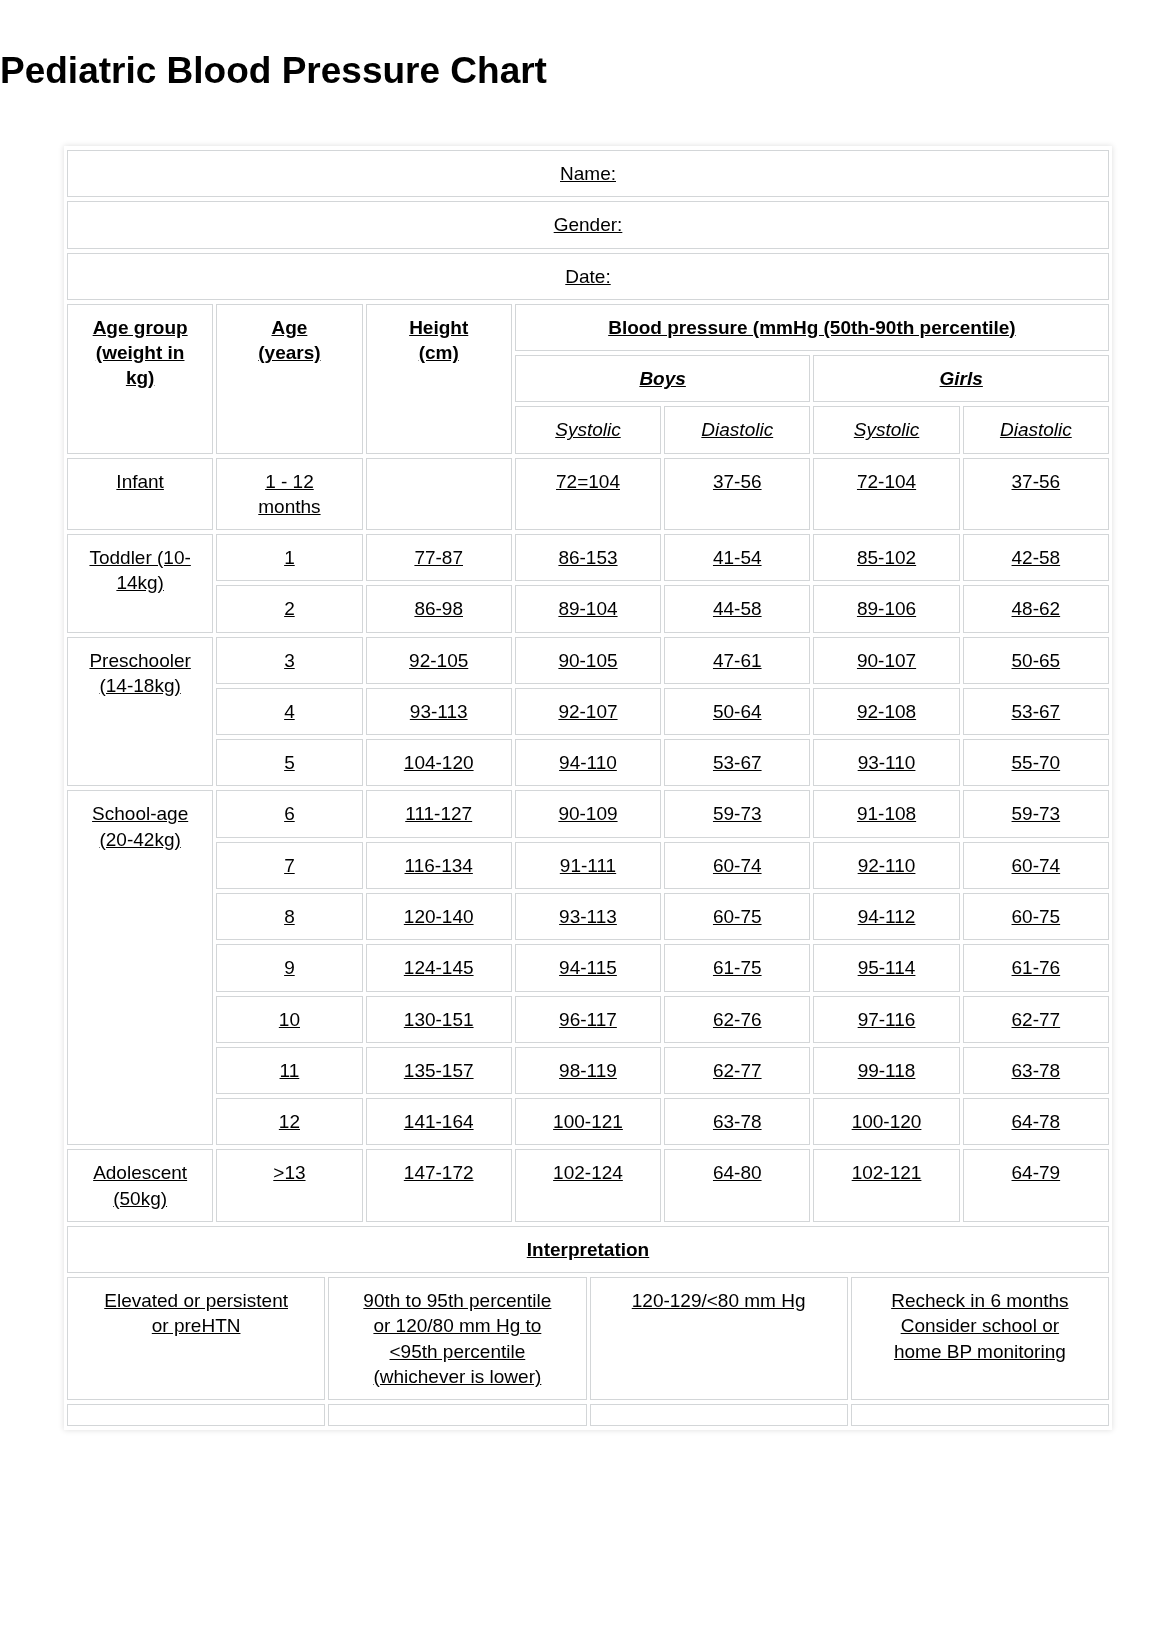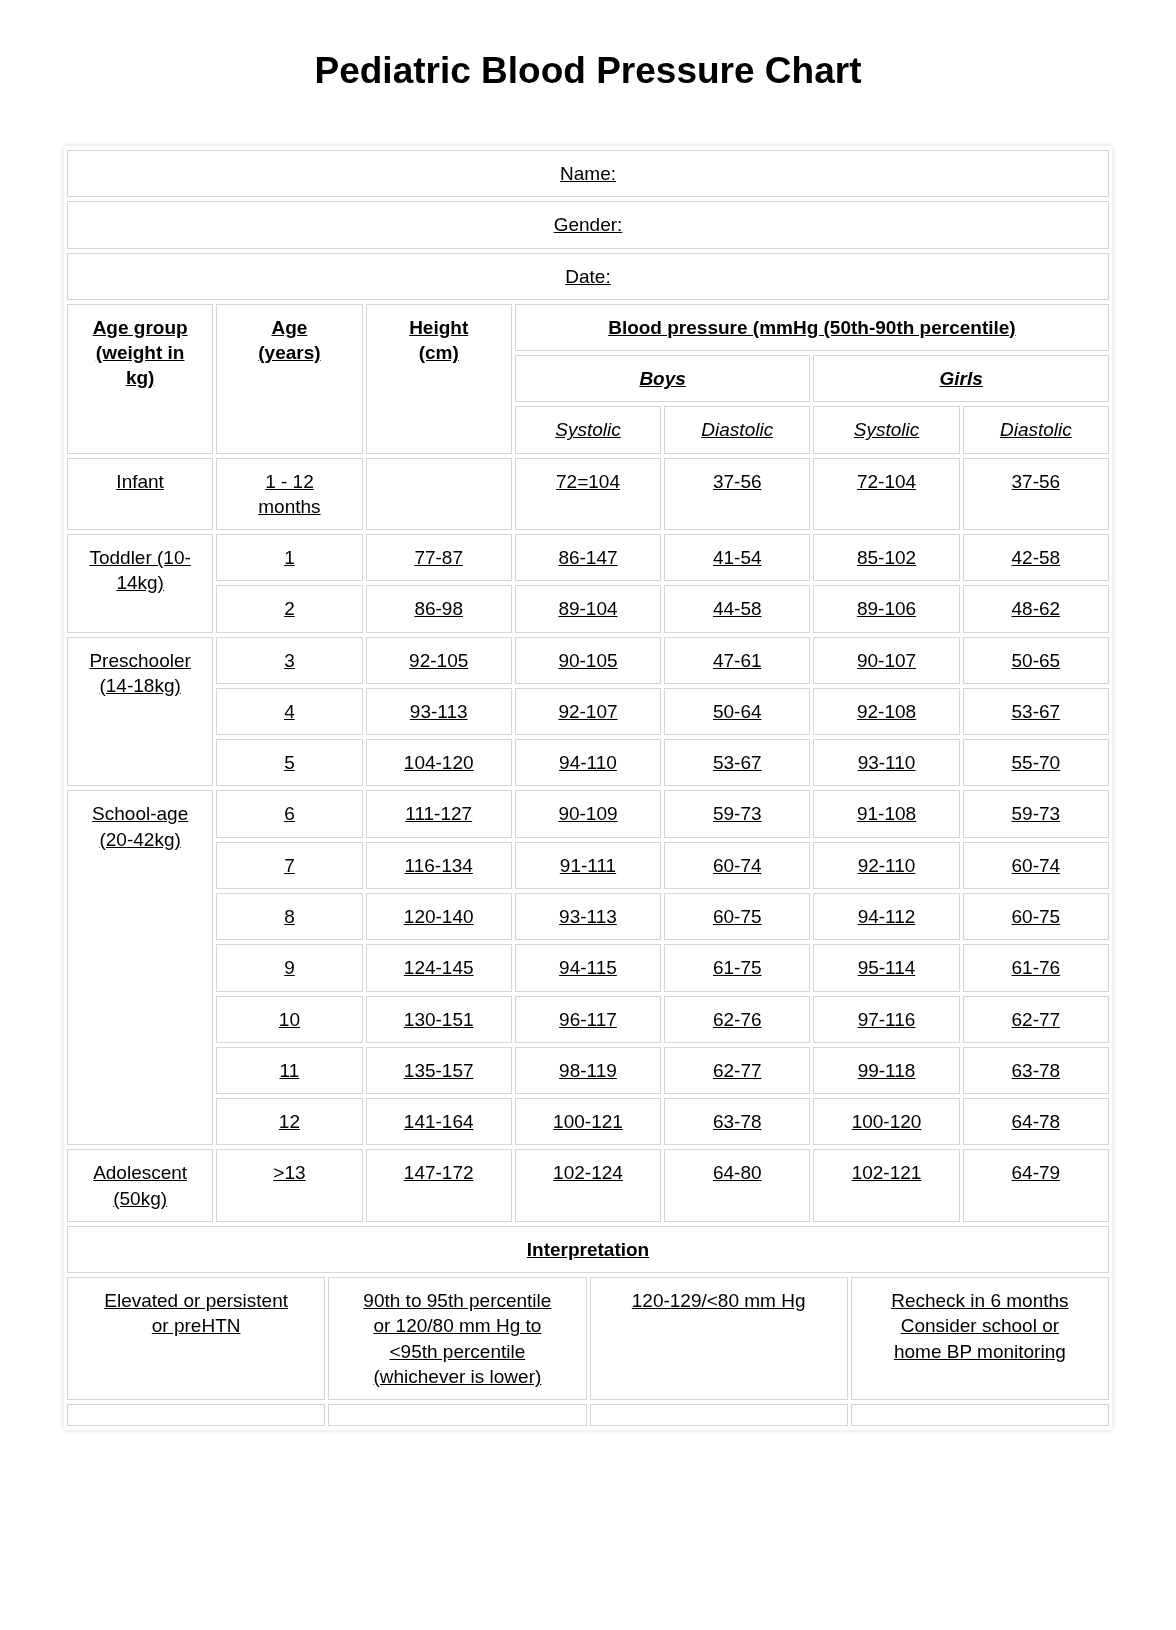--- a/index.html
+++ b/index.html
@@ -10,21 +10,21 @@
   *{box-sizing:border-box;}
   html,body{margin:0;padding:0;background:var(--bg-color);}
   body{
     width:1176px;
     min-height:1630px;
     font-family:"Liberation Sans",sans-serif;
     color:var(--text-color);
   }
   .title{
     margin:50px 0 0 0;
-    text-align:center;
+    text-align:left;
     font-size:37px;
     font-weight:bold;
     letter-spacing:0px;
   }
   .sheet{
     margin:54px 64px 0 64px;
     background:var(--bg-color);
     box-shadow:0 0 6px rgba(0,0,0,.14);
     text-decoration:underline;
   }
@@ -130,21 +130,21 @@
           <td>72=104</td>
           <td>37-56</td>
           <td>72-104</td>
           <td>37-56</td>
         </tr>
         <tr>
           <td class="group-cell" rowspan="2">Toddler (10-
 14kg)</td>
           <td>1</td>
           <td>77-87</td>
-          <td>86-147</td>
+          <td>86-153</td>
           <td>41-54</td>
           <td>85-102</td>
           <td>42-58</td>
         </tr>
         <tr>
           <td>2</td>
           <td>86-98</td>
           <td>89-104</td>
           <td>44-58</td>
           <td>89-106</td>

